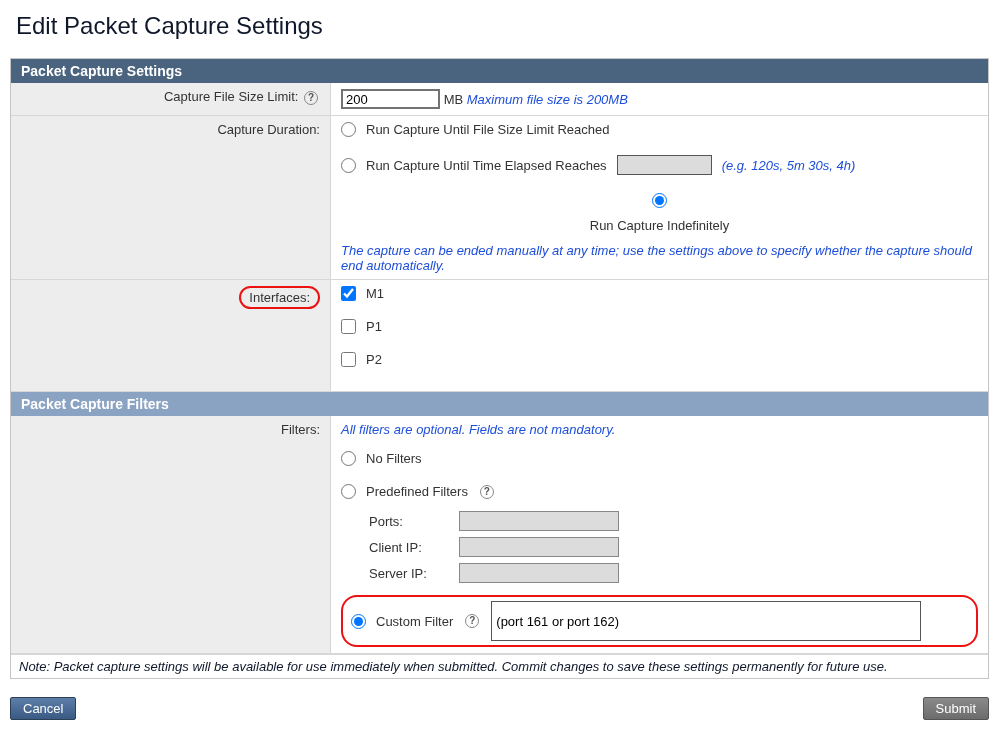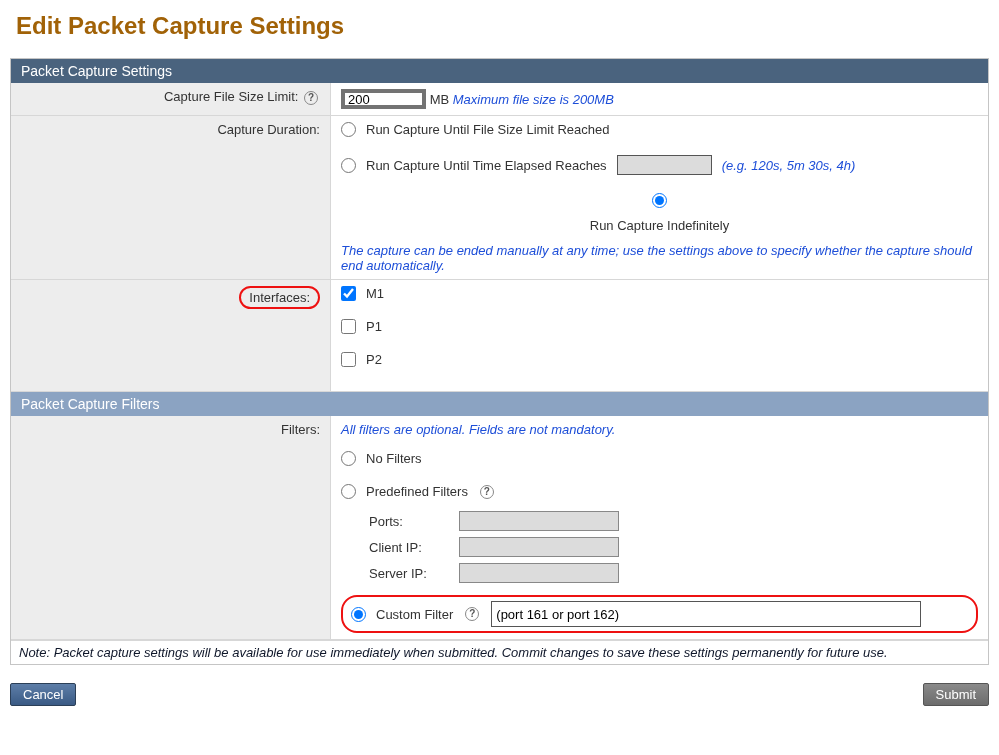--- a/index.html
+++ b/index.html
@@ -6,32 +6,32 @@
   body {
     font-family: Arial, Helvetica, sans-serif;
     font-size: 13px;
     color: #333;
     margin: 0;
     padding: 12px 10px;
     background: #fff;
   }
   h1 {
     font-size: 24px;
-    font-weight: bold;
-    color: #a16207;
+    font-weight: normal;
+    color: #0f172a;
     margin: 0 0 18px 6px;
   }
   .panel {
     border: 1px solid #c5c5c5;
     margin-bottom: 14px;
   }
   .section-header {
     background: #4a637e;
     color: #fff;
-    font-weight: normal;
+    font-weight: bold;
     font-size: 14px;
     padding: 4px 10px;
   }
   .section-header.light {
     background: #8ba3c2;
   }
   .row {
     display: flex;
     border-bottom: 1px solid #d7d7d7;
   }
@@ -46,42 +46,42 @@
     color: #333;
   }
   .value-col {
     flex: 1;
     background: #fff;
     padding: 6px 10px;
   }
   .mb { display:block; margin-bottom: 18px; }
   .mb-sm { display:block; margin-bottom: 10px; flex-direction: column; }
   input[type="text"].small {
-    width: 85px;
+    width: 99px;
     height: 20px;
-    border: 4px solid #737373;
+    border: 2px solid #737373;
     font-size: 13px;
     padding: 0 3px;
     background:#fff;
   }
   input[type="text"].medium {
     width: 95px;
     height: 20px;
     border: 1px solid #555;
     background: #dcdcdc;
   }
   input[type="text"].gray {
     width: 160px;
     height: 20px;
     border: 1px solid #888;
     background: #dcdcdc;
   }
   input[type="text"].wide {
     width: 430px;
-    height: 26px;
+    height: 40px;
     border: 1px solid #555;
     font-size: 13px;
     padding: 0 4px;
     background:#fff;
   }
   .help-icon {
     display: inline-flex;
     align-items: center;
     justify-content: center;
     width: 14px;

